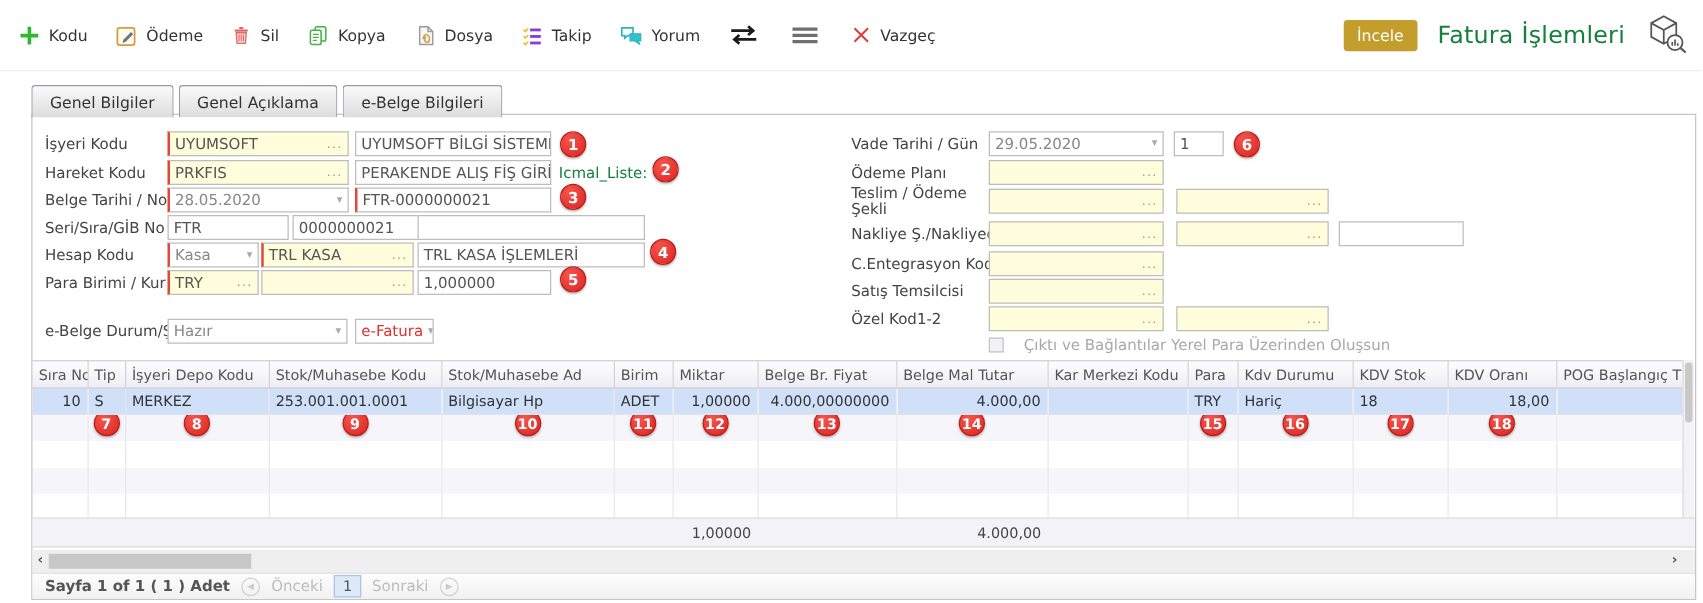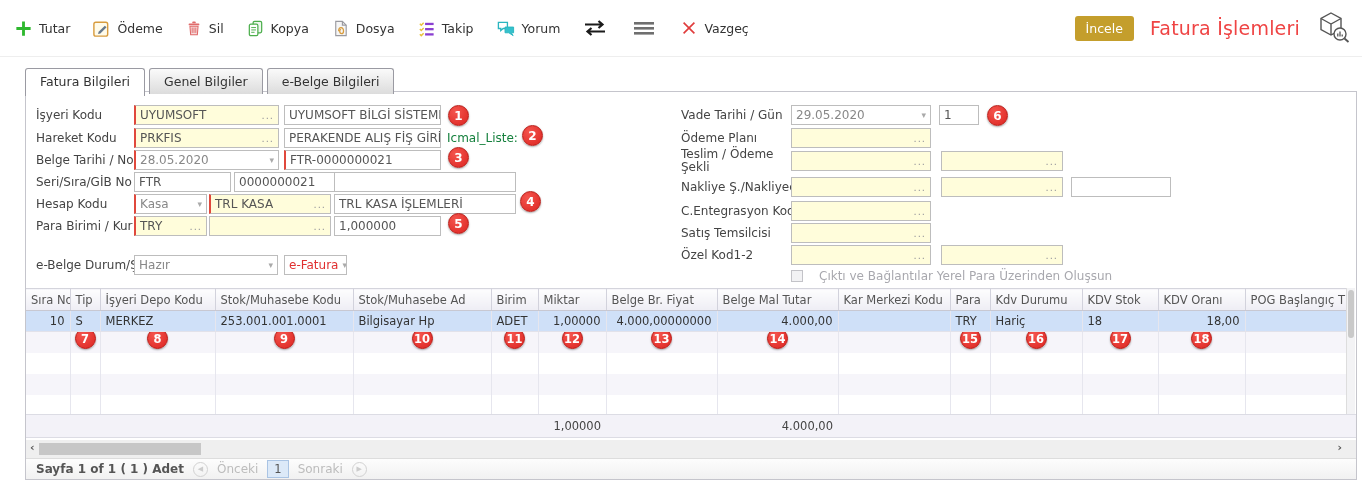--- a/index.html
+++ b/index.html
@@ -10,21 +10,21 @@
     overflow:hidden;
   }
   
   .toolbar { position:absolute; top:0; left:0; right:0; height:57px; display:flex; align-items:center;
              padding:0 12px 0 14px; border-bottom:1px solid #eeeeee; background:#fff; }
   .tbtn { display:flex; align-items:center; gap:6px; margin-right:22px; cursor:pointer; color:#333; font-size:12.5px; white-space:nowrap; }
   .tbtn svg { display:block; }
   .icon-only { margin-right:24px; }
   .tb-right { margin-left:auto; display:flex; align-items:center; gap:16px; }
   .incele { background:#c49e2c; color:#fff; padding:5px 11px; border-radius:3px; font-size:12.5px; cursor:pointer; }
-  .page-title { font-size:19px; color:#ef4444; letter-spacing:0.2px; }
+  .page-title { font-size:19px; color:#15803d; letter-spacing:0.2px; }
   
   .tabs { position:absolute; top:68px; left:25px; display:flex; gap:4px; z-index:5; }
   .tab { padding:5px 14px 5px 14px; font-size:12.5px; color:#333; background:linear-gradient(#fafafa,#dcdcdc);
          border:1px solid #9a9aa2; border-bottom:none; border-radius:3px 3px 0 0; cursor:pointer; }
   .tab.active { background:#fff; padding-bottom:7px; margin-bottom:-2px; }
   
   .panel { position:absolute; top:91px; left:25px; right:5px; bottom:2px; border:1px solid #c5c5cc; background:#fff; }
   .lbl { position:absolute; font-size:12px; color:#444; white-space:nowrap; }
   .lbl.wrap { white-space:normal; line-height:13px; }
   .fld { position:absolute; height:20px; border:1px solid #bdbdbd; background:#fff; display:flex; align-items:center;
@@ -77,21 +77,21 @@
 
 <div class="page">
 
   <div class="toolbar">
     <div class="tbtn">
       <span>
           <svg width="19" height="19" viewBox="0 0 20 20">
             <path d="M10 2.5v15M2.5 10h15" stroke="#2eb82e" stroke-width="3" fill="none"></path>
           </svg>
         </span>
-      <span>Tutar</span>
+      <span>Kodu</span>
     </div>
     <div class="tbtn">
       <span>
           <svg width="19" height="19" viewBox="0 0 20 20">
             <rect x="2" y="3.5" width="14.5" height="14.5" rx="2" fill="#fffbea" stroke="#d89c3e" stroke-width="1.5"></rect>
             <path d="M7 13.5l6.5-6.5 1.8 1.8-6.5 6.5-2.4.6z" fill="#66788c"></path>
           </svg>
         </span>
       <span>Ödeme</span>
     </div>
@@ -180,22 +180,22 @@
             <path d="M15 2l10 5.5v11L15 24 5 18.5v-11z" fill="#fff" stroke="#555" stroke-width="1.4"></path>
             <path d="M5 7.5l10 5.5 10-5.5M15 13v11" fill="none" stroke="#555" stroke-width="1.4"></path>
             <circle cx="24" cy="23" r="6" fill="#fff" stroke="#555" stroke-width="1.4"></circle>
             <path d="M21.8 25.5v-3M24 25.5v-5M26.2 25.5v-2" stroke="#555" stroke-width="1.3"></path>
             <path d="M28.5 27.5l4 3.5" stroke="#555" stroke-width="1.8"></path>
           </svg></span>
     </div>
   </div>
 
   <div class="tabs">
-    <div class="tab active">Fatura Bilgileri</div>
     <div class="tab">Genel Bilgiler</div>
+    <div class="tab">Genel Açıklama</div>
     <div class="tab">e-Belge Bilgileri</div>
   </div>
 
   <div class="panel">
 
     <div class="lbl" style="left:10px; top:16px;">İşyeri Kodu</div>
     <div class="fld yellow req" style="left:108px; top:13px; width:145px;">
       <span>UYUMSOFT</span>
       <span class="ell">...</span>
     </div>

